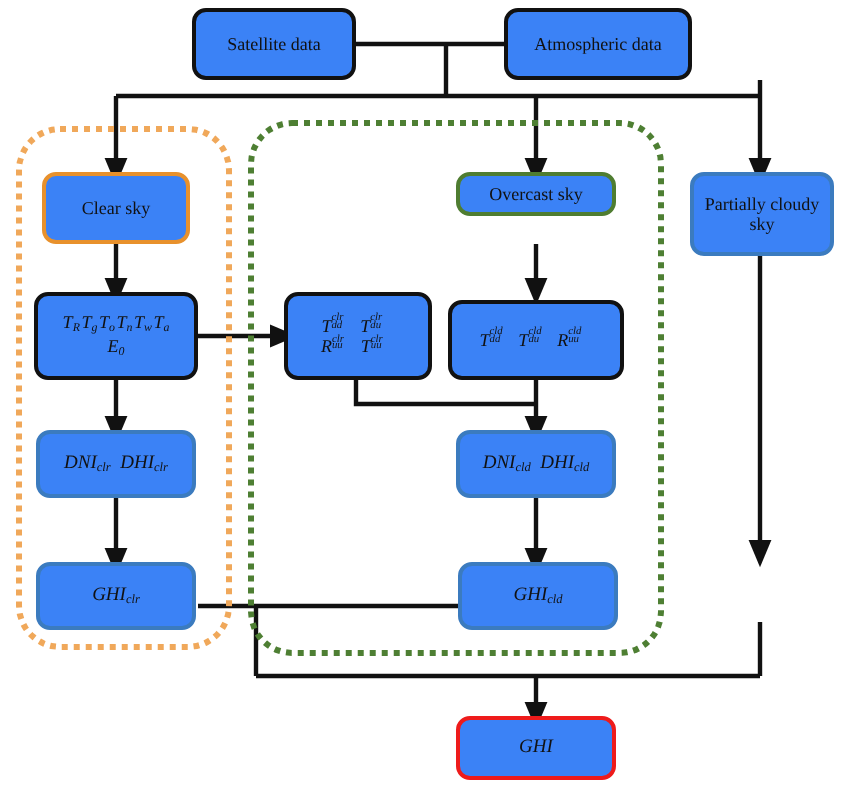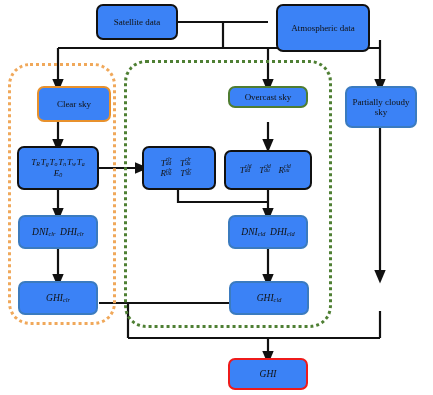--- a/index.html
+++ b/index.html
@@ -19,21 +19,21 @@
     background:#3b82f6;
     border:2.2px solid #111;
     border-radius:7px;
     display:flex;align-items:center;justify-content:center;
     text-align:center;
     line-height:1.12;
     color:#111;
     z-index:3;
   }
   .node.blue{border-color:#3b7bbf;}
-  .node.orange{border-color:#e8912c;margin-left:16px;}
+  .node.orange{border-color:#e8912c;}
   .node.green{border-color:#4f7d31;}
   .node.red{border-color:#ee1b1b;border-width:2.6px;}
 
   .t-plain{font-family:"Liberation Serif", serif;font-size:9px;}
   .t-ital{font-style:italic;font-size:9.5px;}
 
   .grp{
     position:absolute;
     box-sizing:border-box;
     border-radius:22px;
@@ -107,21 +107,21 @@
     </g>
   </svg>
 
   <div class="grp orange" style="left:8px;top:63px;width:108px;height:262px;"></div>
   <div class="grp green" style="left:124px;top:60px;width:208px;height:268px;"></div>
 
   <div class="node t-plain" style="left:96px;top:4px;width:82px;height:36px;">
     <span>Satellite data</span>
   </div>
 
-  <div class="node t-plain" style="left:276px;top:4px;width:94px;height:48px;">
+  <div class="node t-plain" style="left:252px;top:4px;width:94px;height:36px;">
     <span>Atmospheric data</span>
   </div>
 
   <div class="node orange t-plain" style="left:21px;top:86px;width:74px;height:36px;">
     <span>Clear sky</span>
   </div>
 
   <div class="node green t-plain" style="left:228px;top:86px;width:80px;height:22px;">
     <span>Overcast sky</span>
   </div>

